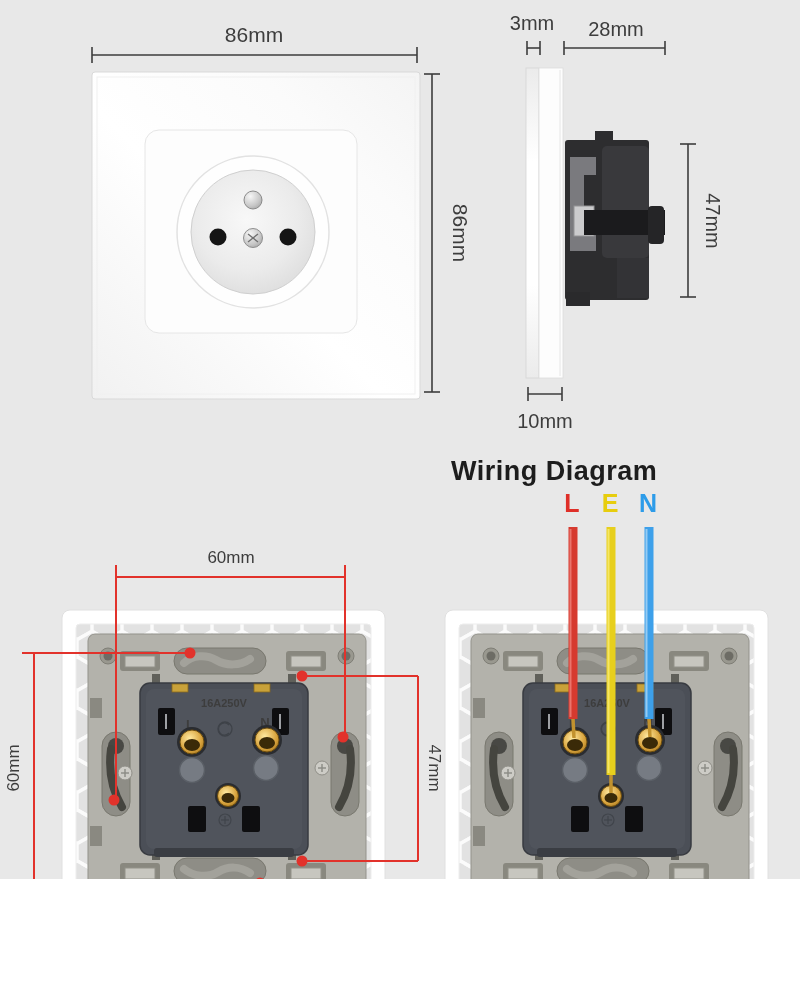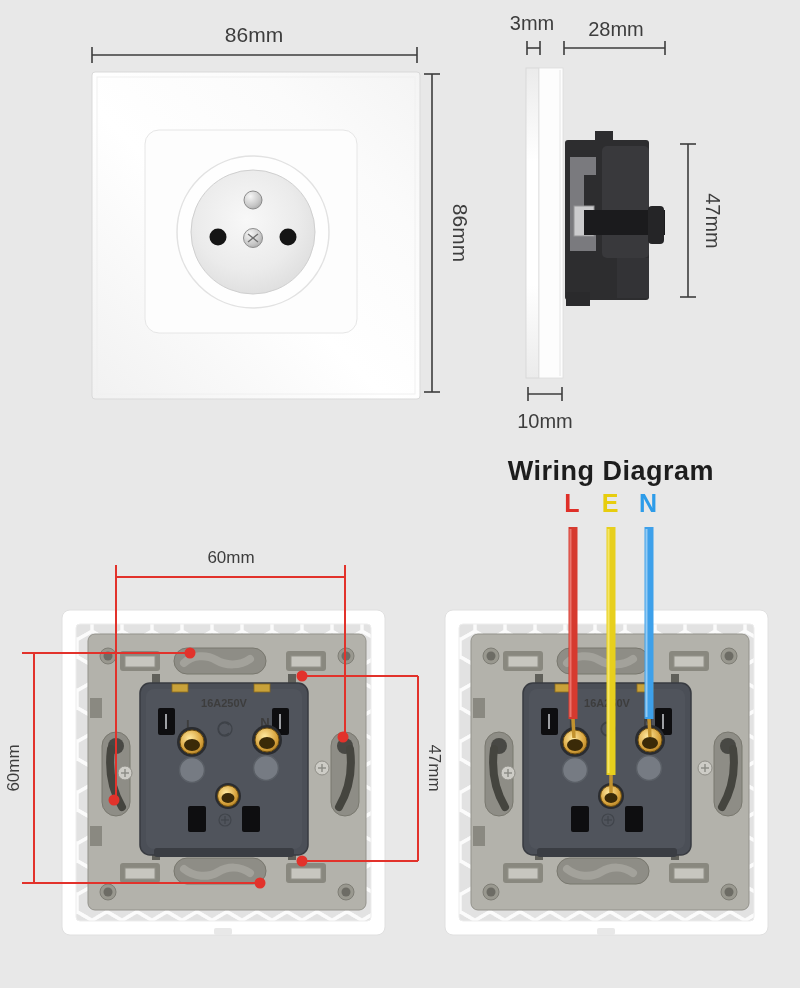--- a/index.html
+++ b/index.html
@@ -1,20 +1,20 @@
 <!DOCTYPE html>
 <html><head>
 <meta charset="utf-8">
 <style>
   html,body{margin:0;padding:0;}
   body{font-family:"Liberation Sans", sans-serif;}
-  #stage{position:relative;width:800px;height:988px;background:#e8e8e8;overflow:hidden;}
+  #stage{position:relative;width:800px;height:879px;background:#e8e8e8;overflow:hidden;}
   #stage svg{position:absolute;left:0;display:block;}
   svg text{font-family:"Liberation Sans", sans-serif;fill:#3d3d3d;}
-  .title{position:absolute;font-weight:900;color:#1d1d1d;text-align:center;
+  .title{position:absolute;font-weight:900;color:#1d1d1d;
          font-family:"Liberation Sans", sans-serif;}
   #wiring-title{top:456px;left:451px;width:320px;font-size:27px;letter-spacing:.5px;}
   #mounting-title{top:507px;left:58px;width:340px;font-size:25px;letter-spacing:2px;}
   .len-label{position:absolute;top:489px;width:22px;text-align:center;
              font-size:25px;font-weight:900;font-family:"Liberation Sans", sans-serif;}
   #len-l{left:561px;color:#df2f28;}
   #len-e{left:599px;color:#e7cd0e;}
   #len-n{left:637px;color:#2d9ce9;}
 </style>
 </head>

